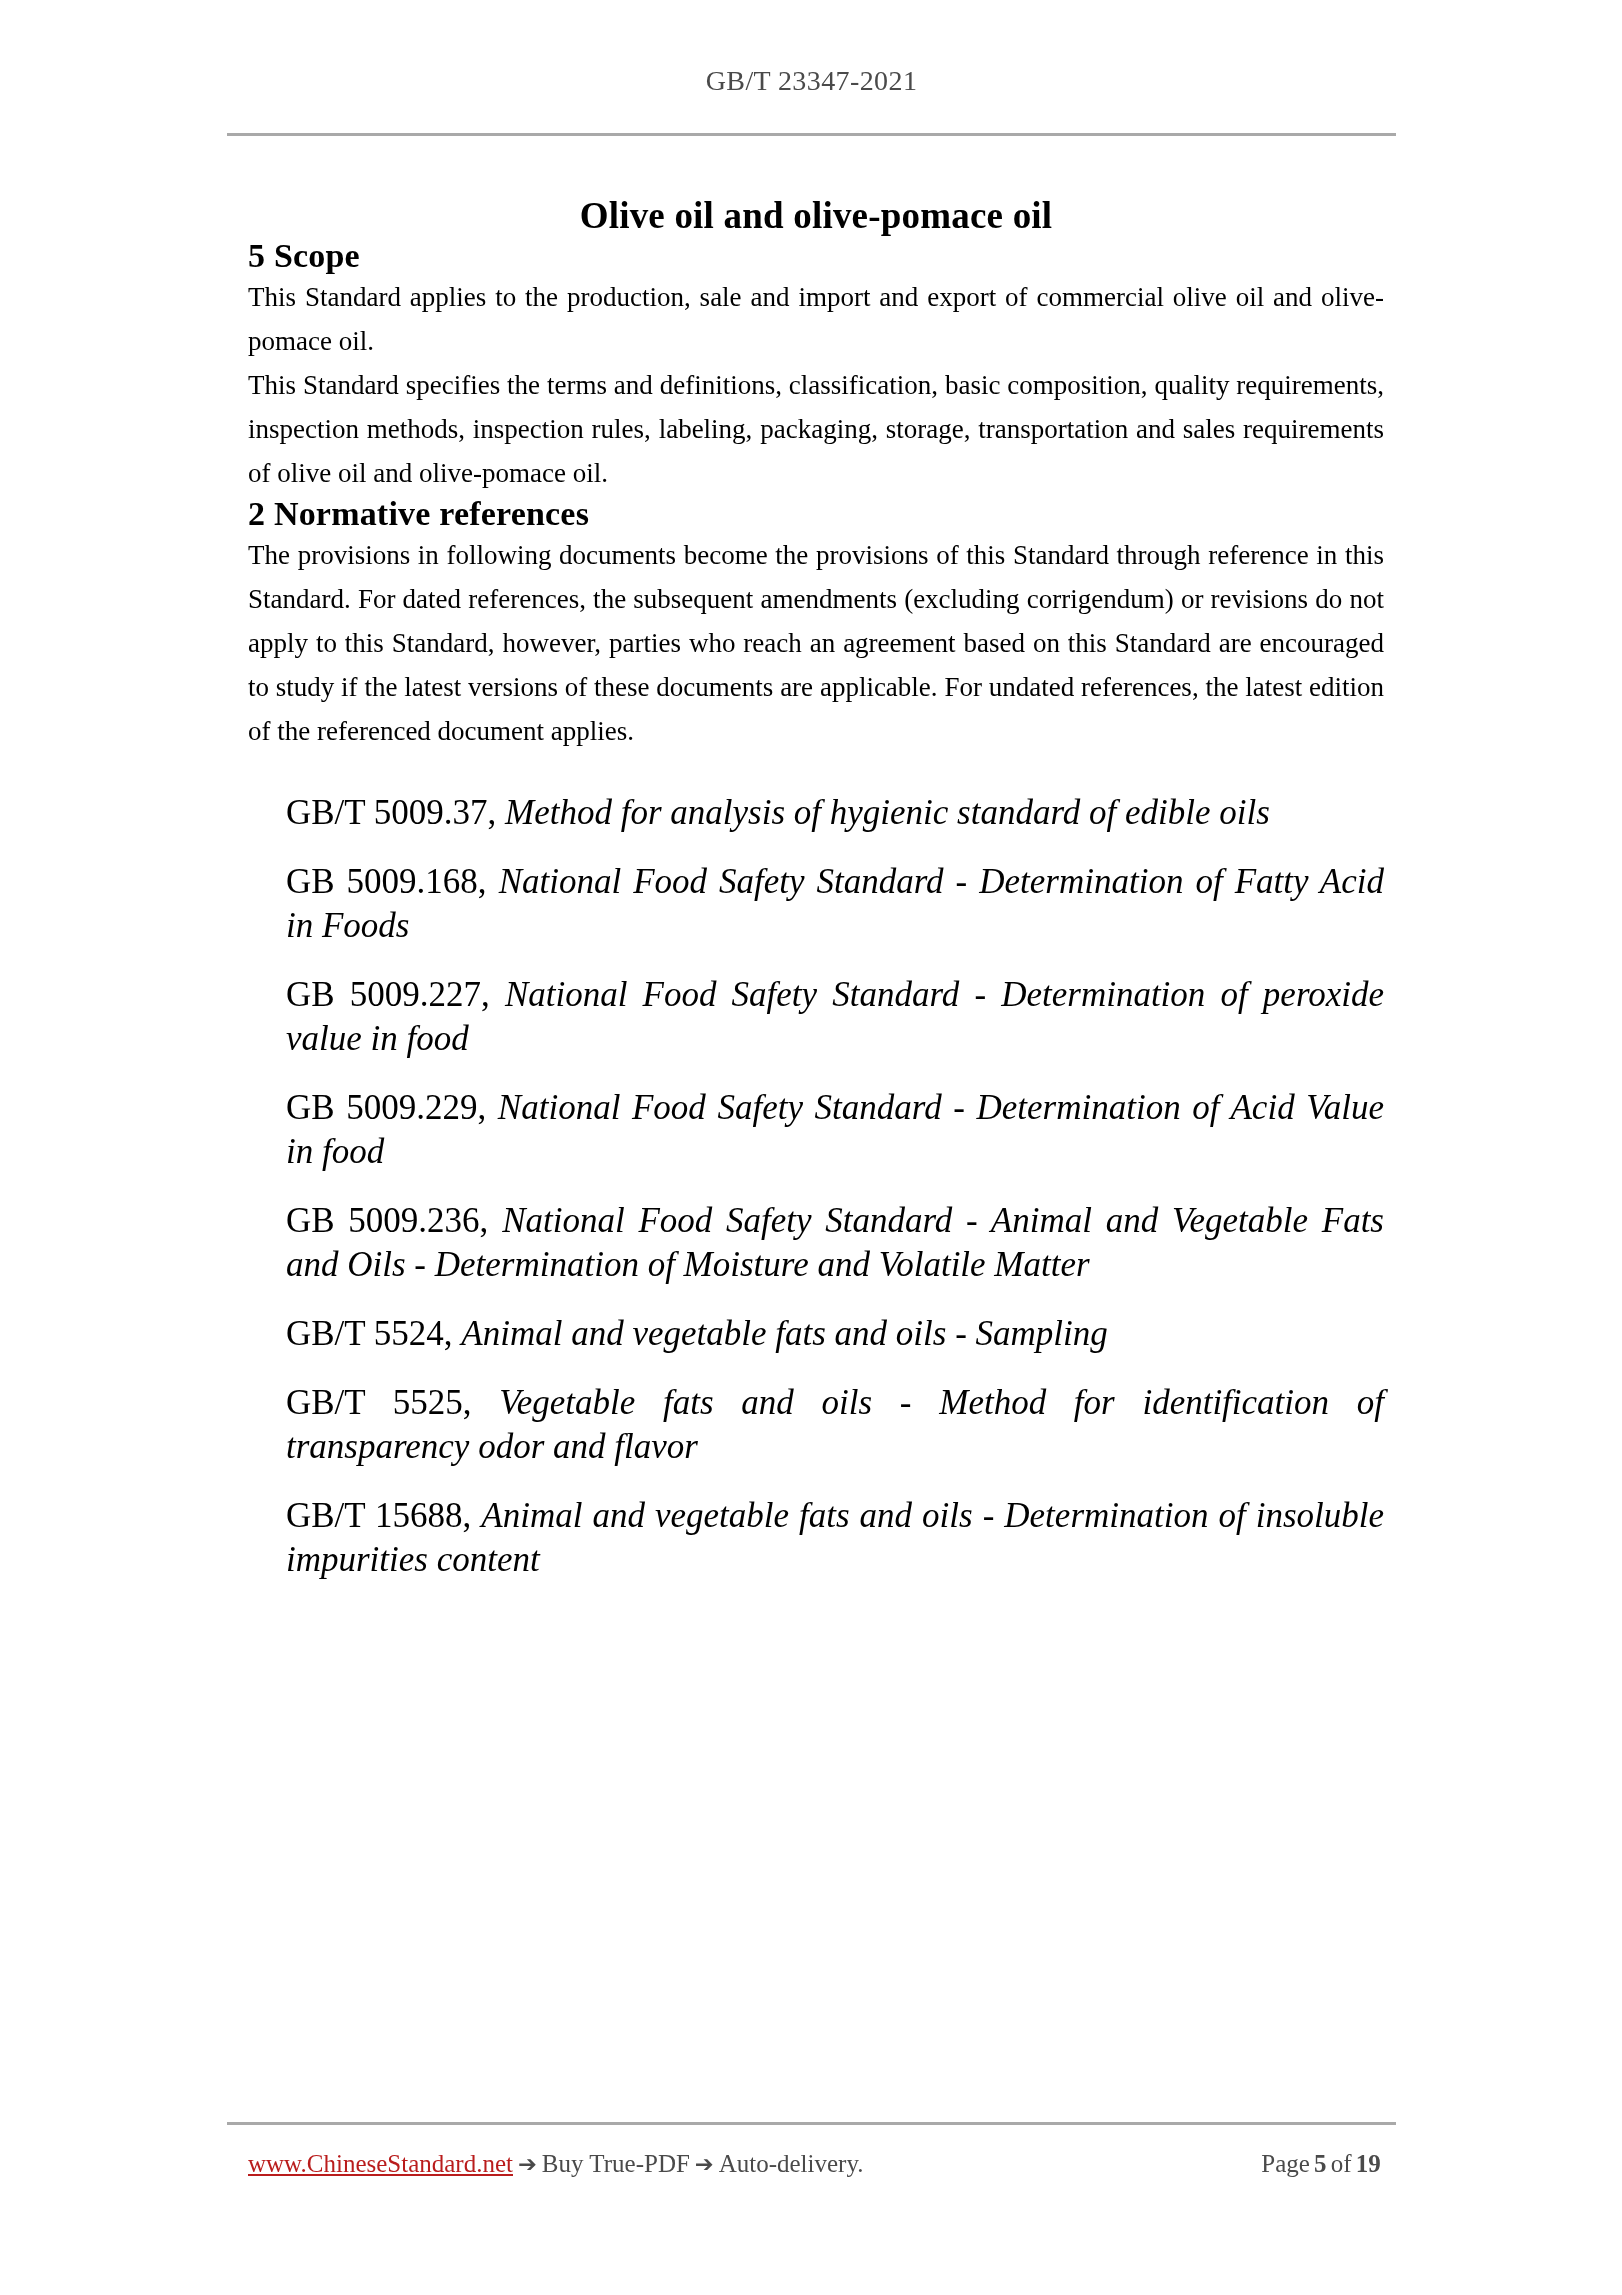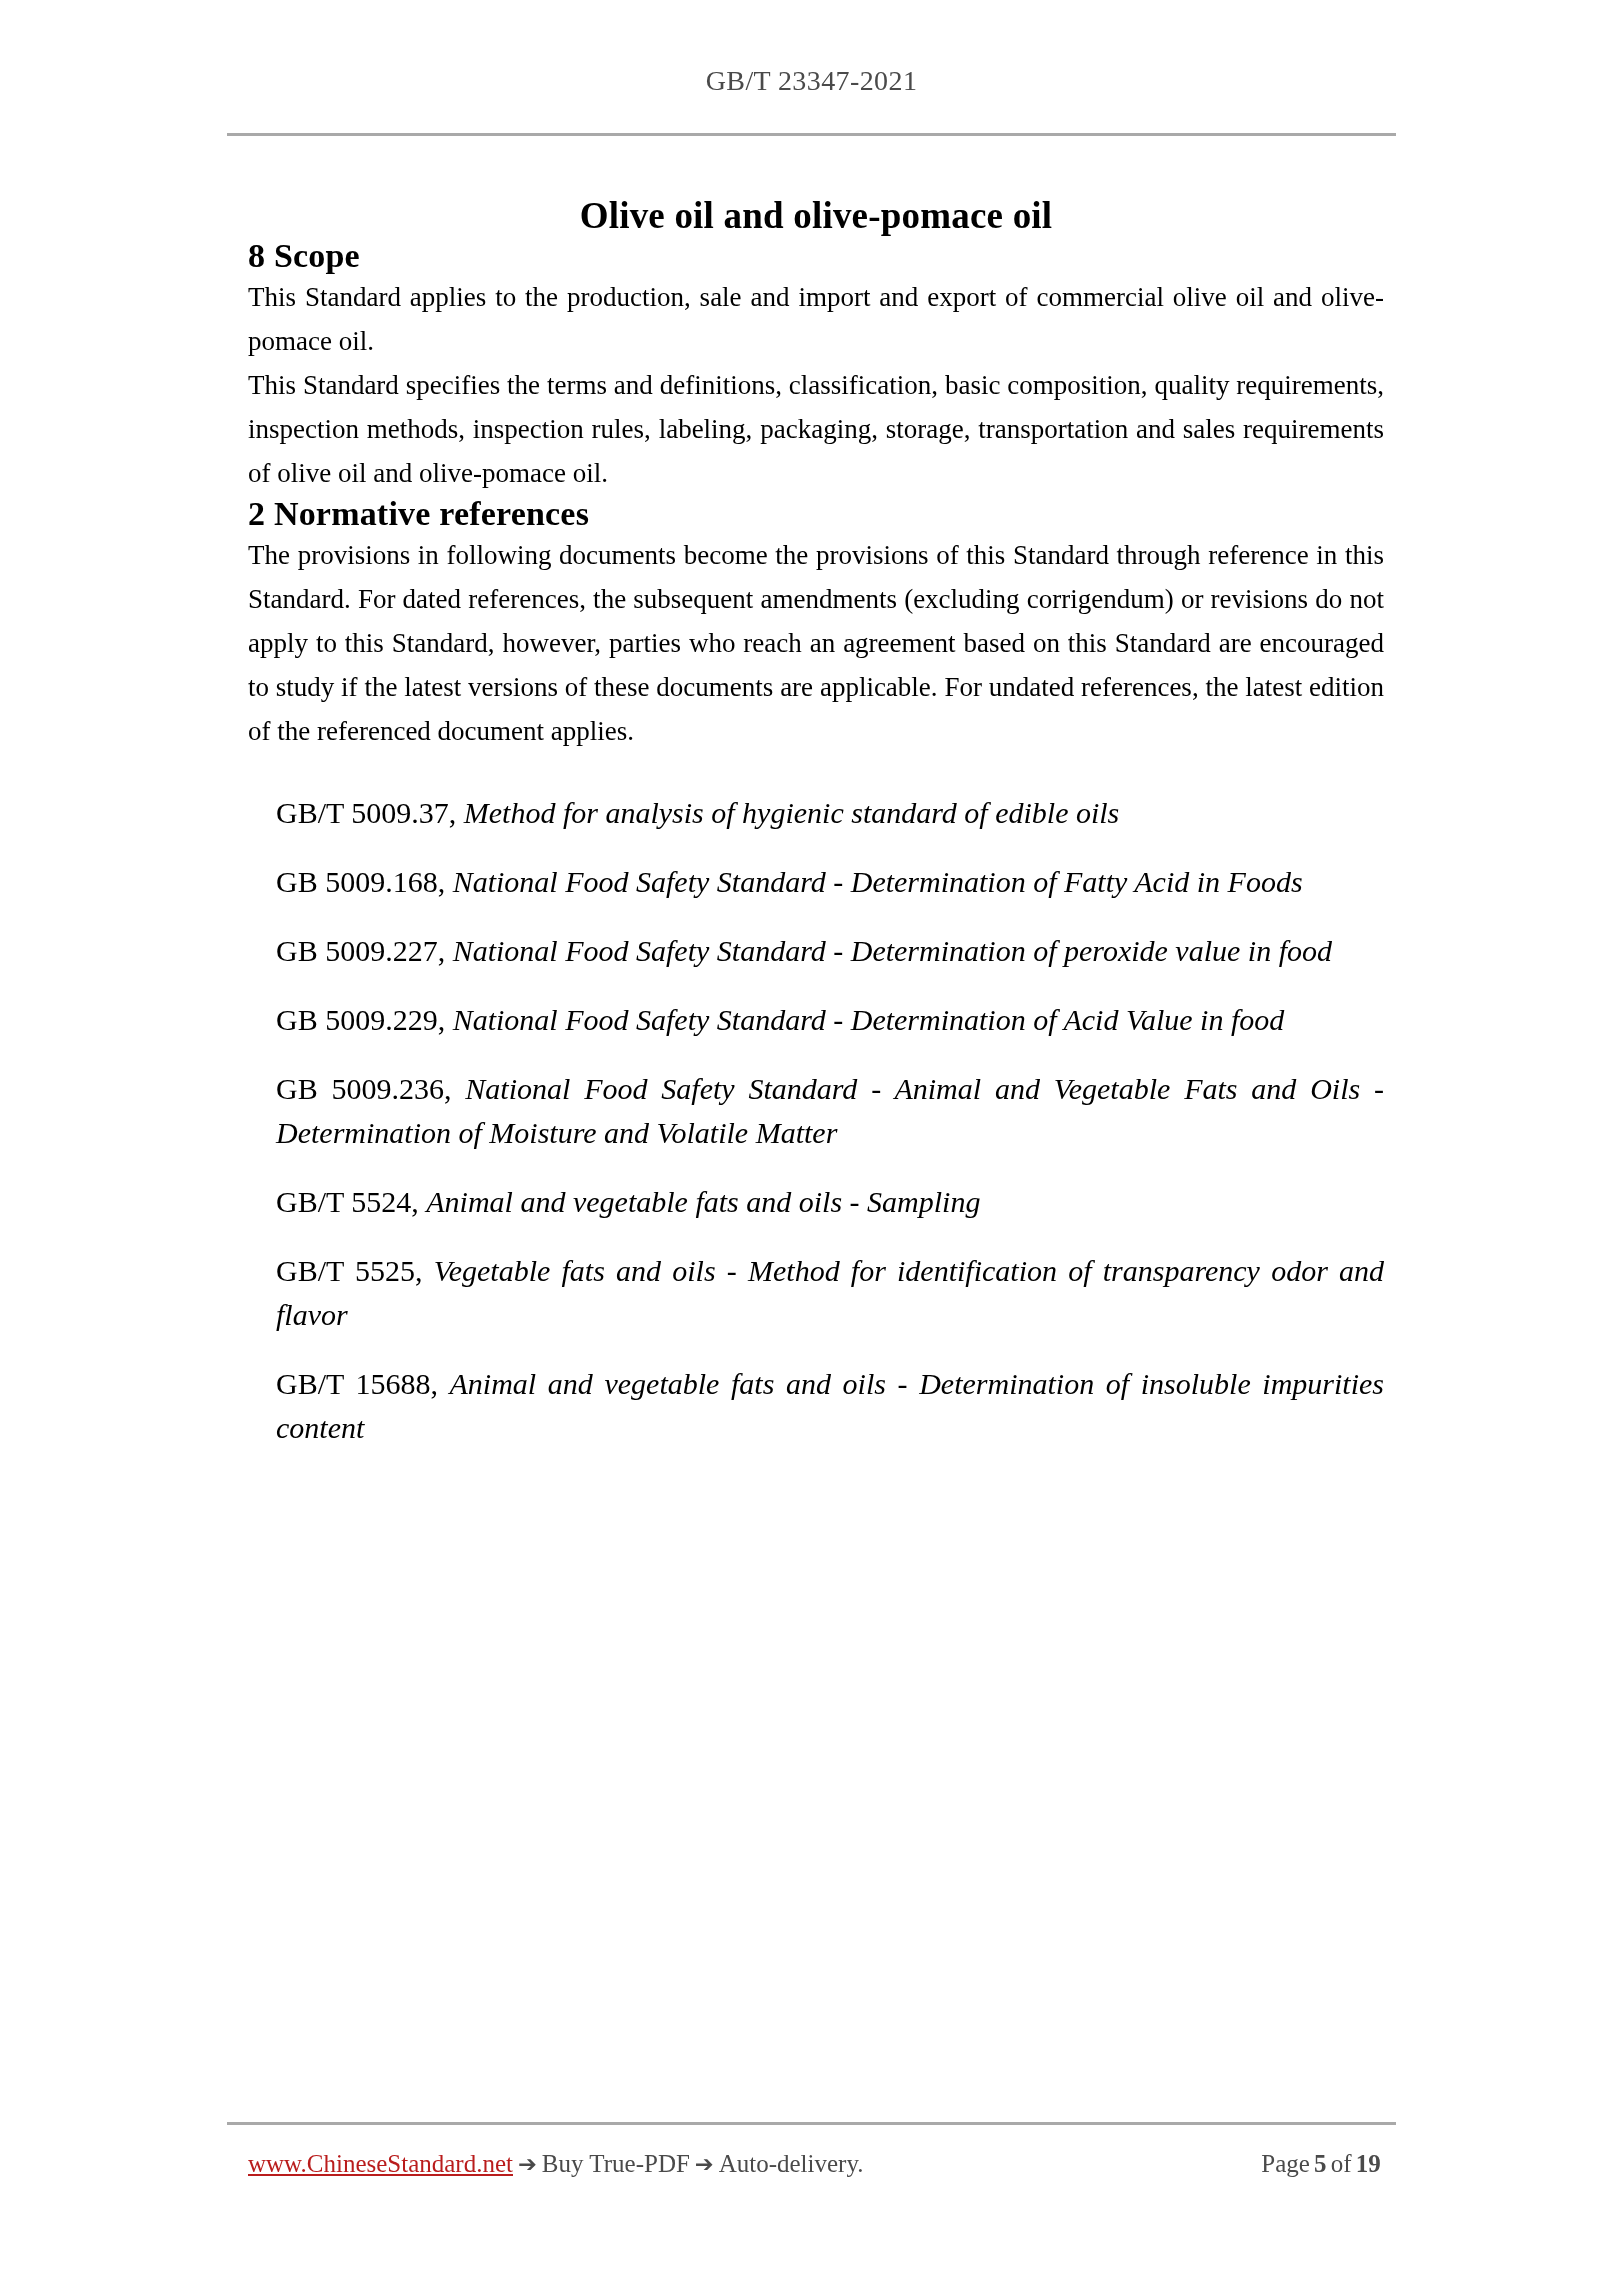--- a/index.html
+++ b/index.html
@@ -81,25 +81,25 @@
   .sec1-p1 { margin-top: 43px; }
   .sec1-p2 { margin-top: 36px; }
   .sec2-p1 { margin-top: 42px; }
 
   .ref-list {
     margin: 0;
     padding: 0;
     list-style: none;
   }
   li.ref-item {
-    font-size: 30px;
+    font-size: 35px;
     line-height: 44px;
     text-align: justify;
     text-justify: inter-word;
-    margin: 0 0 0 28px;
+    margin: 0 0 0 38px;
     padding: 0;
   }
   li.ref-item + li.ref-item { margin-top: 25px; }
   .ref-list { margin-top: 38px; }
   .ref-code { font-style: normal; }
   .ref-title { font-style: italic; }
 
   
   .footer-rule {
     position: absolute;
@@ -144,21 +144,21 @@
 
   <div class="page-header">
     <span class="doc-code">GB/T 23347-2021</span>
   </div>
   <div class="header-rule"></div>
 
   <div class="content">
 
     <h1 class="doc-title">Olive oil and olive-pomace oil</h1>
 
-    <h2 class="section-heading sec1-heading">8 Scope</h2>
+    <h2 class="section-heading sec1-heading">5 Scope</h2>
     <p class="body-par sec1-p2">This Standard applies to the production, sale and import and export of commercial olive oil and olive-pomace oil.</p>
     <p class="body-par sec1-p1">This Standard specifies the terms and definitions, classification, basic composition, quality requirements, inspection methods, inspection rules, labeling, packaging, storage, transportation and sales requirements of olive oil and olive-pomace oil.</p>
 
     <h2 class="section-heading sec2-heading">2 Normative references</h2>
     <p class="body-par sec2-p1">The provisions in following documents become the provisions of this Standard through reference in this Standard. For dated references, the subsequent amendments (excluding corrigendum) or revisions do not apply to this Standard, however, parties who reach an agreement based on this Standard are encouraged to study if the latest versions of these documents are applicable. For undated references, the latest edition of the referenced document applies.</p>
 
     <ul class="ref-list">
       <li class="ref-item">
         <span class="ref-code">GB/T 5009.37,</span>
         <span class="ref-title">Method for analysis of hygienic standard of edible oils</span>

